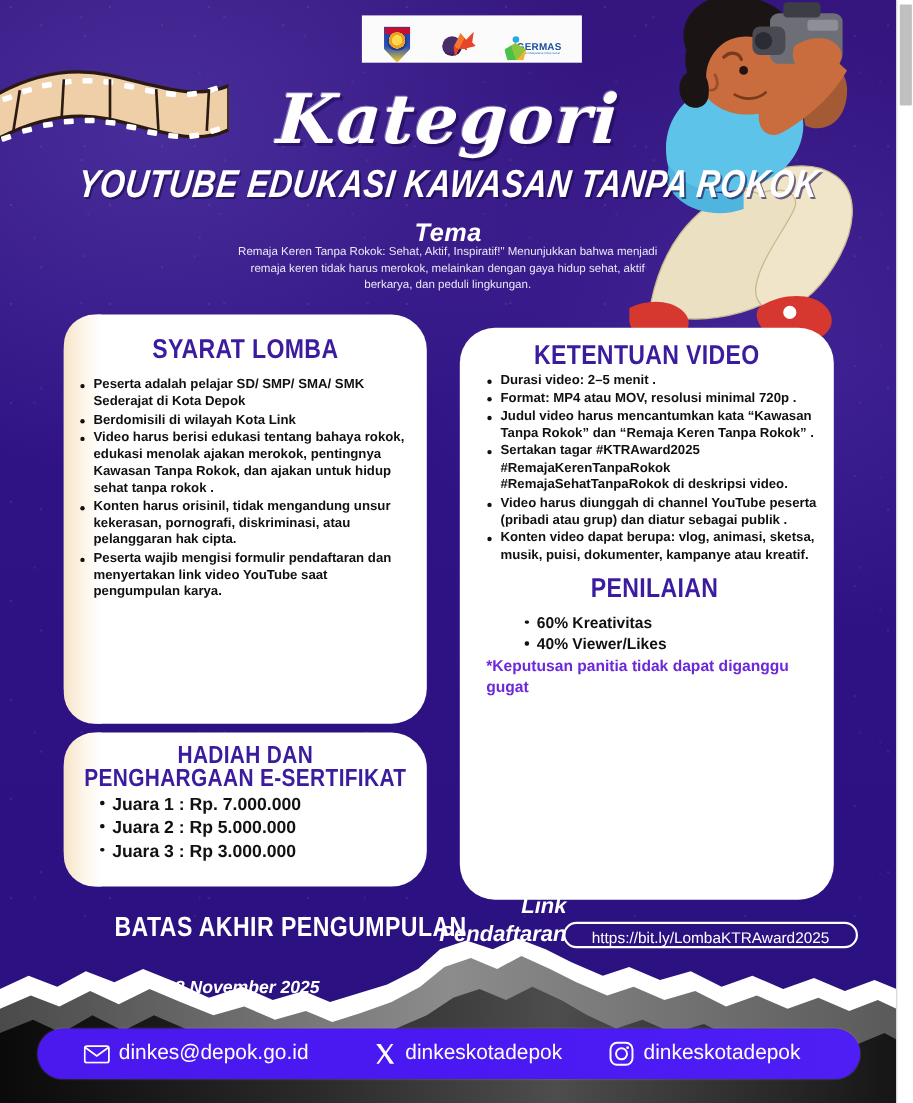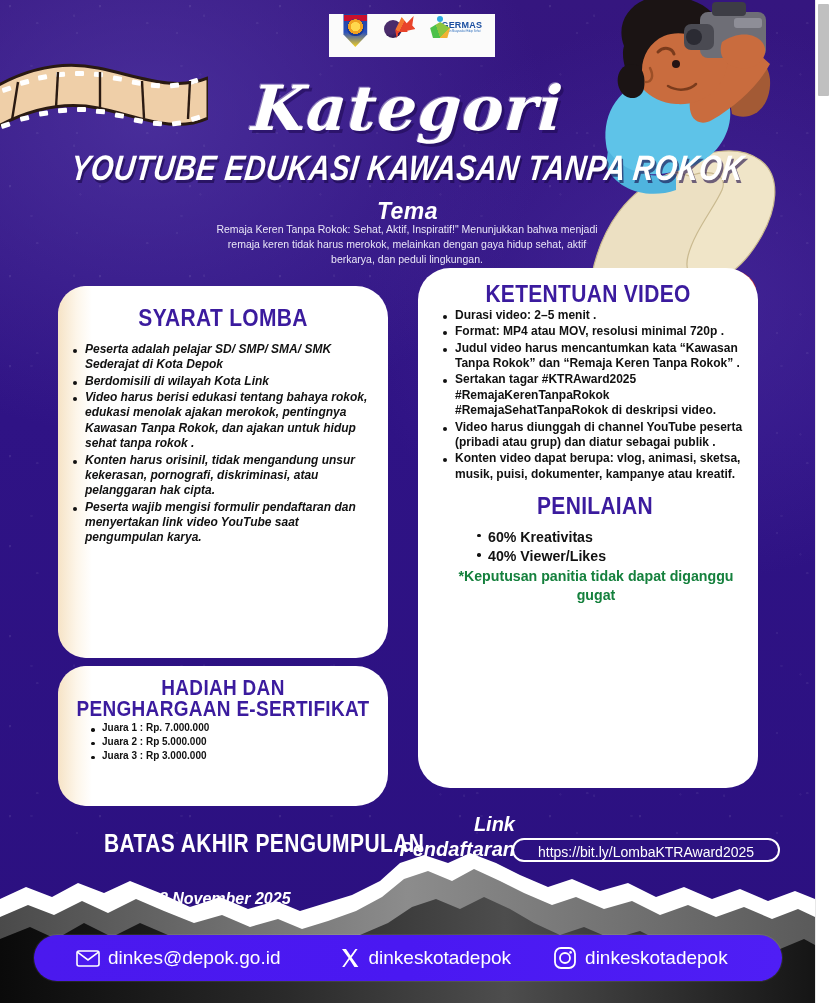--- a/index.html
+++ b/index.html
@@ -54,23 +54,23 @@
       radial-gradient(circle at 21% 44%, rgba(255,255,255,.06) 0 1px, transparent 1.4px),
       radial-gradient(circle at 67% 62%, rgba(255,255,255,.05) 0 1px, transparent 1.4px);
     background-size: 90px 90px, 110px 110px, 130px 130px, 100px 100px, 150px 150px, 120px 120px;
     pointer-events: none;
     opacity: .8;
   }
 
   
   .logo-bar {
     position: absolute; top: 14px; left: 329px;
-    width: 166px; height: 43px;
+    width: 200px; height: 43px;
     background: #fbfbfb;
-    display: flex; align-items: flex-start; justify-content: space-around;
+    display: flex; align-items: flex-end; justify-content: space-around;
     padding: 0 6px;
     z-index: 12;
   }
   .logo-depok {
     width: 27px; height: 33px;
     background: linear-gradient(180deg,#1e3fa0 0%, #2a50bb 55%, #f5d020 100%);
     clip-path: polygon(6% 0, 94% 0, 94% 62%, 50% 100%, 6% 62%);
     position: relative;
   }
   .logo-depok::after {
@@ -181,21 +181,21 @@
 
   
   .card {
     position: absolute;
     background: #ffffff;
     border-radius: 32px;
     z-index: 22;
   }
   .card-syarat { top: 286px; left: 58px; width: 330px; height: 372px; }
   .card-hadiah { top: 666px; left: 58px; width: 330px; height: 140px; }
-  .card-ketentuan { top: 268px; left: 418px; width: 340px; height: 520px; }
+  .card-ketentuan { top: 298px; left: 418px; width: 340px; height: 520px; }
 
   .card-fade {
     position:absolute; left:0; top:0; width: 34px; height: 100%;
     background: linear-gradient(90deg, #f6e3c6 0%, #fdf6ea 55%, #ffffff 100%);
     border-radius: 28px 0 0 28px;
   }
 
   .card-title {
     text-align: center;
     color: #3b1b9e;
@@ -219,35 +219,35 @@
     line-height: 1.28;
     color: #111111;
     margin-bottom: 1px;
   }
   .bullets li::before {
     content: "";
     position: absolute; left: 3px; top: 7px;
     width: 4px; height: 4px; border-radius: 50%;
     background: #111111;
   }
-  .bullets.small li { font-size: 10px; padding-left: 20px; }
+  .bullets.small li { font-size: 16px; padding-left: 20px; }
   .bullets.small li::before { left: 9px; top: 6px; width: 3.5px; height: 3.5px; }
 
-  .syarat-body { position: absolute; left: 12px; top: 56px; right: 14px; font-style: italic; }
+  .syarat-body { position: absolute; left: 12px; top: 56px; right: 14px; }
   .ketentuan-body { position: absolute; left: 22px; top: 40px; right: 8px; }
   .hadiah-body { position: absolute; left: 24px; top: 56px; right: 14px; }
 
   .penilaian-title {
     text-align: center; color: #3b1b9e; font-weight: bold;
     font-size: 21px; letter-spacing:.3px; transform: scaleY(1.18);
     margin-top: 12px; margin-bottom: 10px;
   }
   .penilaian-note {
-    font-size: 14.2px; font-weight: bold; color: #15803d;
-    line-height: 1.3; margin-top: 2px; padding-left: 2px; text-align: center;
+    font-size: 14.2px; font-weight: bold; color: #6d28d9;
+    line-height: 1.3; margin-top: 2px; padding-left: 2px;
   }
 
   
   .deadline-title {
     position: absolute; top: 832px; left: 104px;
     font-size: 21px; font-weight: bold; color:#ffffff;
     letter-spacing: .4px; transform: scaleY(1.2);
     z-index: 24;
   }
   .deadline-date {

